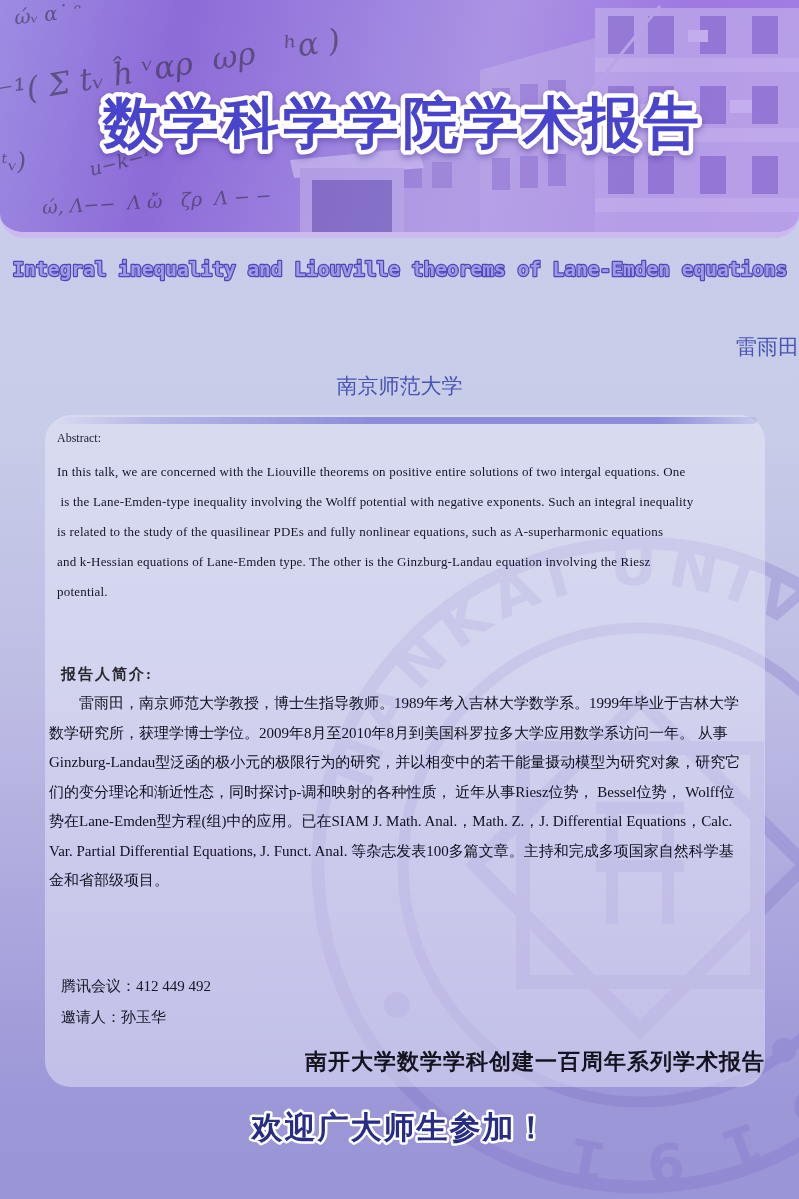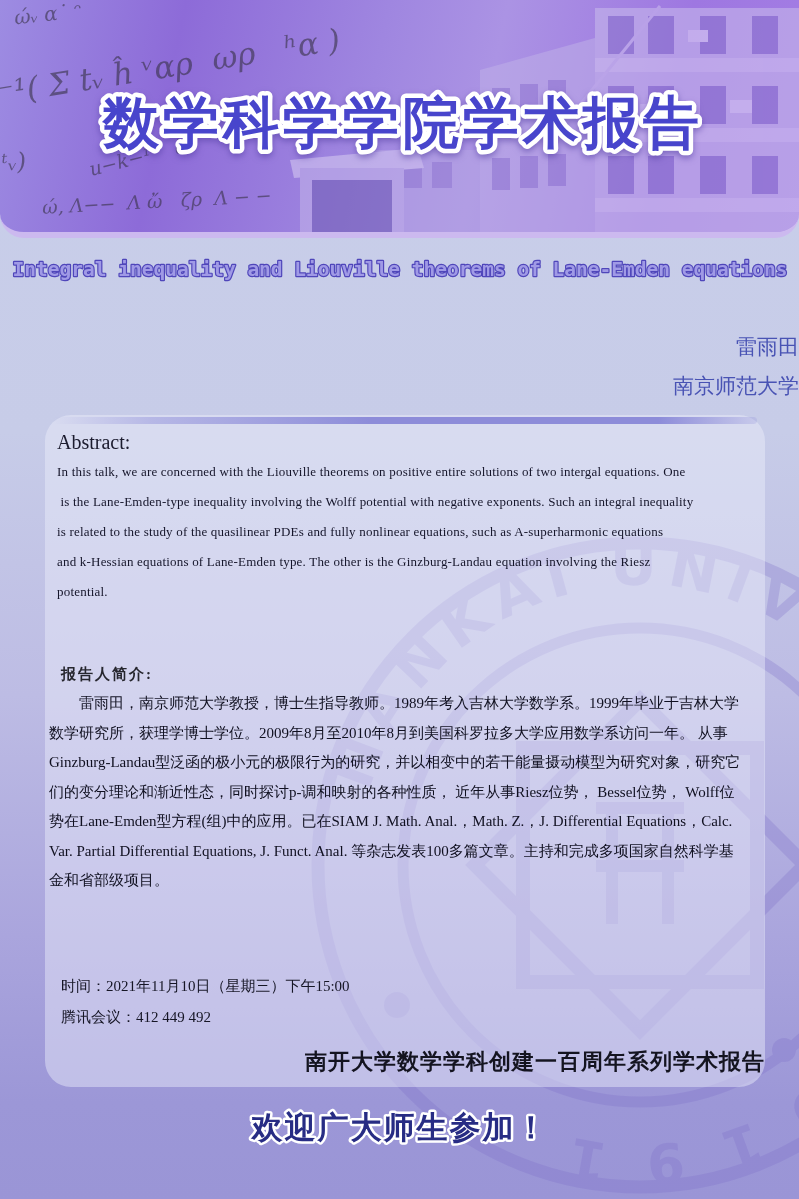--- a/index.html
+++ b/index.html
@@ -19,34 +19,34 @@
   .hero svg.bldg{position:absolute;left:0;top:0;}
   .scribble{
     position:absolute;color:rgba(52,46,64,0.58);font-style:italic;
     font-family:"DejaVu Serif",serif;white-space:pre;z-index:2;
   }
   .hero-title-svg{position:absolute;left:0;top:78px;z-index:3;}
   
   .talk-title-svg{position:absolute;left:0;top:248px;z-index:4;}
   .speaker{position:absolute;left:0;top:333px;width:799px;text-align:right;
     font-size:21px;color:#4953b4;z-index:4;}
-  .affiliation{position:absolute;left:0;top:372px;width:799px;text-align:right;
+  .affiliation{position:absolute;left:0;top:372px;width:799px;text-align:center;
     font-size:21px;color:#4953b4;z-index:4;}
   
   .watermark{position:absolute;left:0;top:0;z-index:2;pointer-events:none;}
   
   .panel{
     position:absolute;left:45px;top:415px;width:720px;height:672px;z-index:3;
     background:rgba(235,237,250,0.46);border-radius:26px;
   }
   .accent-bar{
     position:absolute;left:8px;right:8px;top:2px;height:7px;border-radius:4px;
     background:linear-gradient(90deg,rgba(141,140,217,0) 0%,rgba(141,140,217,0.45) 14%,#8d8cd9 45%,#8d8cd9 86%,rgba(141,140,217,0.22) 100%);
   }
-  .abstract-label{position:absolute;left:12px;top:16px;font-size:20px;color:#1b1b2e;}
+  .abstract-label{position:absolute;left:12px;top:16px;font-size:12px;color:#1b1b2e;}
   .abstract-text{
     position:absolute;left:12px;top:42px;width:702px;
     font-size:13px;line-height:30px;color:#15152a;white-space:pre-wrap;letter-spacing:0.2px;
   }
   .bio-label{position:absolute;left:16px;top:250px;font-size:15px;font-weight:bold;
     color:#26262e;letter-spacing:2px;}
   .bio-text{
     position:absolute;left:4px;top:274px;width:692px;
     font-size:15px;line-height:29.5px;color:#101020;text-indent:2em;
   }
@@ -153,22 +153,22 @@
     <div class="abstract-text">In this talk, we are concerned with the Liouville theorems on positive entire solutions of two intergal equations. One
  is the Lane-Emden-type inequality involving the Wolff potential with negative exponents. Such an integral inequality
 is related to the study of the quasilinear PDEs and fully nonlinear equations, such as A-superharmonic equations
 and k-Hessian equations of Lane-Emden type. The other is the Ginzburg-Landau equation involving the Riesz
 potential.</div>
 
     <div class="bio-label">报告人简介:</div>
     <div class="bio-text">雷雨田，南京师范大学教授，博士生指导教师。1989年考入吉林大学数学系。1999年毕业于吉林大学数学研究所，获理学博士学位。2009年8月至2010年8月到美国科罗拉多大学应用数学系访问一年。 从事Ginzburg-Landau型泛函的极小元的极限行为的研究，并以相变中的若干能量摄动模型为研究对象，研究它们的变分理论和渐近性态，同时探讨p-调和映射的各种性质， 近年从事Riesz位势， Bessel位势， Wolff位势在Lane-Emden型方程(组)中的应用。已在SIAM J. Math. Anal.，Math. Z.，J. Differential Equations，Calc. Var. Partial Differential Equations, J. Funct. Anal. 等杂志发表100多篇文章。主持和完成多项国家自然科学基金和省部级项目。</div>
 
     <div class="details">
-      <div>时间：2021年11月10日（星期三）下午15:00</div>
       <div>腾讯会议：412 449 492</div>
+      <div>邀请人：孙玉华</div>
     </div>
 
     <div class="series-title">南开大学数学学科创建一百周年系列学术报告</div>
   </div>
 
   <svg class="welcome-svg" width="799" height="56" viewBox="0 0 799 56">
     <text x="400" y="40" text-anchor="middle" font-family="Liberation Serif, DejaVu Serif, serif" font-weight="bold" font-size="31" letter-spacing="2" fill="#272c84" stroke="#ffffff" stroke-width="5" stroke-linejoin="round" paint-order="stroke">欢迎广大师生参加！</text>
   </svg>
 
 </div>

